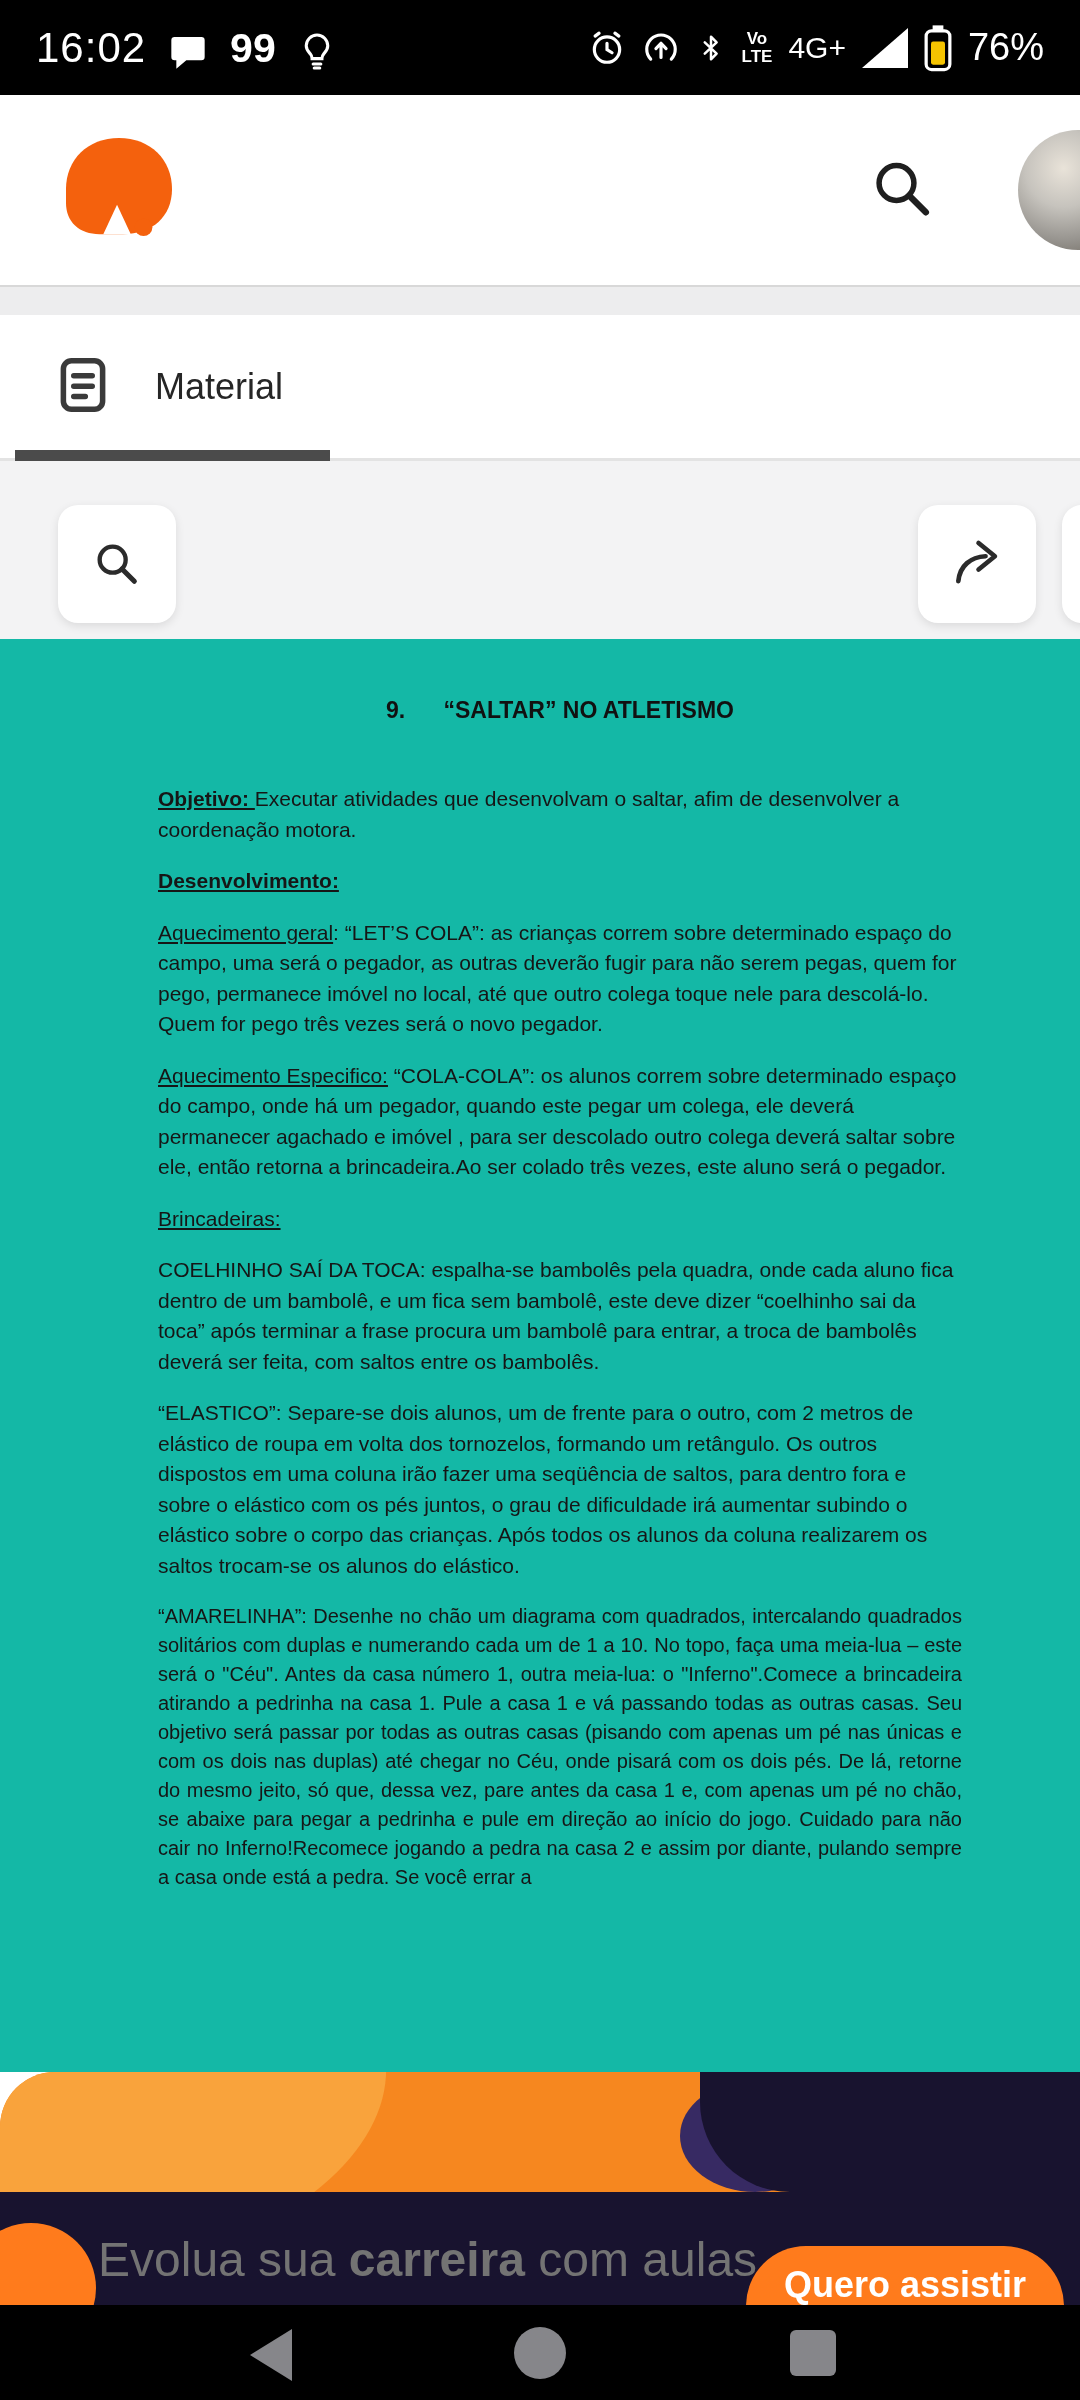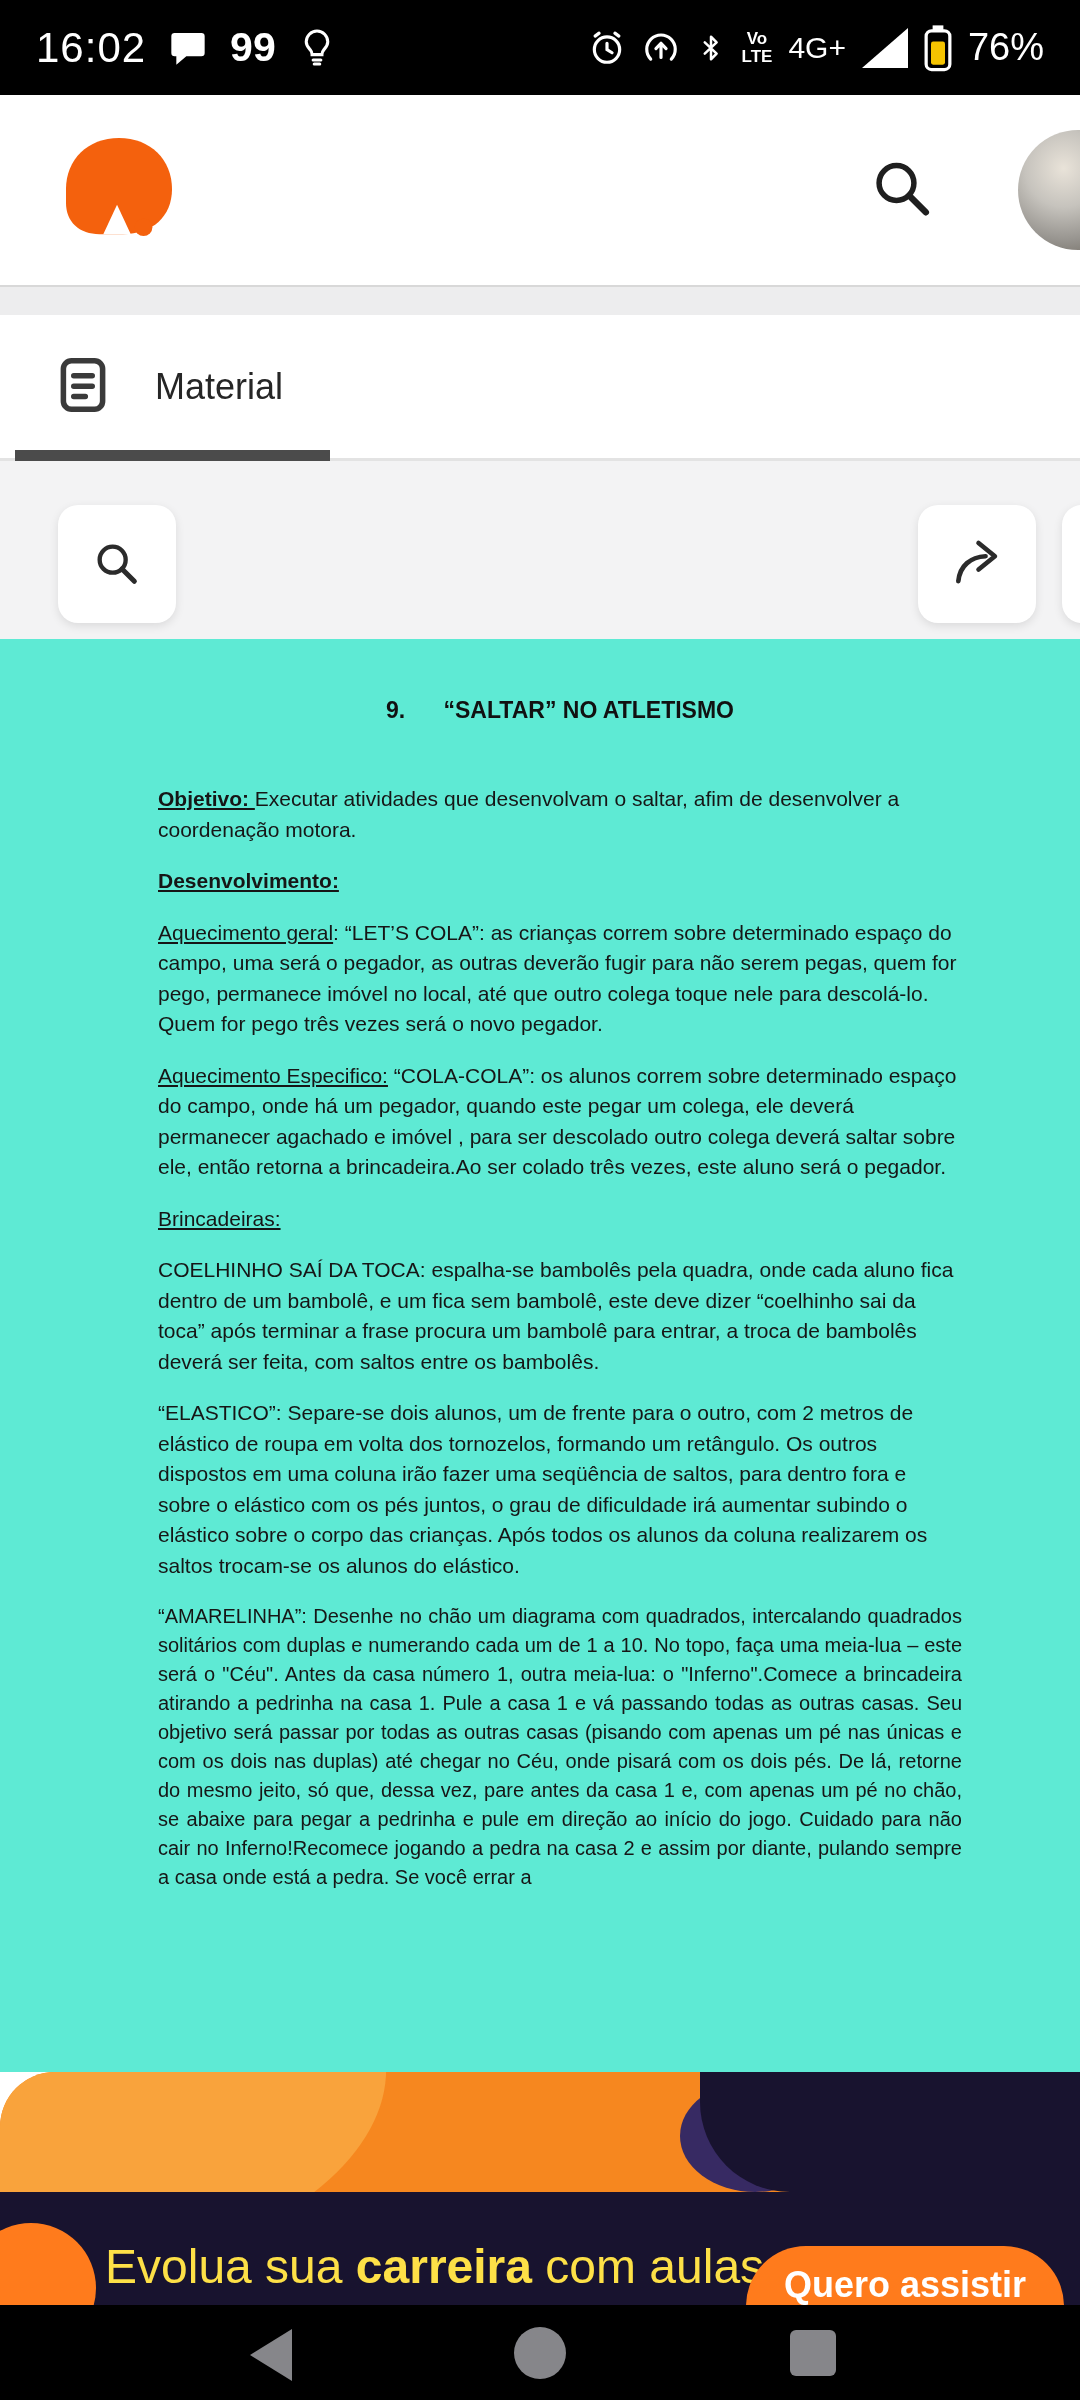--- a/index.html
+++ b/index.html
@@ -2,21 +2,21 @@
 <html style="--accent-orange: #F4610D; --banner-orange: #F6871F; --banner-orange-light: #F9A33C; --banner-navy: #18132F; --banner-purple: #372A63; --cta-orange: #FF7B1C; --tab-underline: #4B4B4B;"><head>
 <meta charset="utf-8">
 <style>
   html,body{margin:0;padding:0;background:#000;}
   .screen{position:relative;width:1080px;height:2400px;overflow:hidden;background:#fff;
           font-family:"Liberation Sans","DejaVu Sans",sans-serif;}
 
   
   .status-bar{position:absolute;top:0;left:0;right:0;height:95px;background:#000;color:#fff;
               display:flex;align-items:center;justify-content:space-between;padding:0 36px;box-sizing:border-box;}
-  .sb-left{display:flex;align-items:center;gap:22px;}
+  .sb-left{display:flex;align-items:flex-end;gap:22px;}
   .sb-right{display:flex;align-items:center;gap:16px;}
   .sb-time{font-size:42px;letter-spacing:1px;}
   .sb-count{font-size:41px;font-weight:700;}
   .sb-pct{font-size:38px;}
   .net-label{font-size:30px;font-weight:400;}
   .volte{display:flex;flex-direction:column;align-items:center;font-size:17px;font-weight:700;line-height:18px;}
   .sig-tri{width:0;height:0;border-style:solid;border-width:0 0 40px 46px;border-color:transparent transparent #fff transparent;}
   .sb-icon{display:inline-flex;}
 
   
@@ -37,42 +37,42 @@
 
   
   .viewer{position:absolute;top:461px;left:0;right:0;height:1611px;background:#f3f3f4;}
   .tool-btn{position:absolute;top:44px;width:118px;height:118px;border-radius:20px;background:#fff;border:none;
             box-shadow:0 3px 10px rgba(0,0,0,.10);display:flex;align-items:center;justify-content:center;cursor:pointer;}
   .tool-search{left:58px;}
   .tool-share{left:918px;}
   .tool-partial{left:1062px;}
   .watermark{position:absolute;top:192px;right:80px;font-size:13px;color:#cbcbcb;letter-spacing:1px;}
 
-  .doc-page{position:absolute;top:178px;left:0;right:0;bottom:0;background:#5eead4;
+  .doc-page{position:absolute;top:178px;left:0;right:0;bottom:0;background:#14b8a6;
             padding:58px 118px 0 158px;box-sizing:border-box;overflow:hidden;}
   .doc-title{margin:0 0 60px 0;font-size:23px;font-weight:700;color:#111;text-align:center;}
   .doc-para{margin:0 0 21px 0;font-size:21px;line-height:30.5px;color:#161616;}
   .doc-para.tight{font-size:20px;line-height:29px;text-align:justify;}
   .lead{text-decoration:underline;}
   .lead.bold{font-weight:700;}
 
   
   .banner{position:absolute;top:2072px;left:0;right:0;height:233px;background:#fff;overflow:hidden;}
   .banner-orange{position:absolute;top:0;left:0;right:0;height:120px;background:var(--banner-orange,#F6871F);
                  border-top-left-radius:55px;overflow:hidden;}
   .deco-light{position:absolute;left:-70px;top:-120px;width:460px;height:300px;border-radius:50%;
               background:var(--banner-orange-light,#F9A33C);transform:rotate(-14deg);}
   .deco-navy{position:absolute;right:0;top:0;width:380px;height:120px;background:var(--banner-navy,#18132F);
              border-bottom-left-radius:90px;}
   .deco-purple{position:absolute;right:250px;top:8px;width:150px;height:112px;border-radius:50%;
                background:var(--banner-purple,#372A63);}
   .banner-navy-band{position:absolute;top:120px;left:0;right:0;height:113px;background:var(--banner-navy,#18132F);}
   .deco-circle{position:absolute;left:-34px;bottom:-48px;width:130px;height:130px;border-radius:50%;
                background:var(--cta-orange,#FF7B1C);}
-  .banner-headline{position:absolute;left:92px;top:34px;margin:13px;color:#fde047;font-size:48px;font-weight:400;white-space:nowrap;}
+  .banner-headline{position:absolute;left:92px;top:34px;margin:6px;color:#737373;font-size:48px;font-weight:400;white-space:nowrap;}
   .banner-headline b{font-weight:700;}
   .cta{position:absolute;right:16px;top:54px;width:318px;height:120px;border-radius:60px;border:none;
        background:var(--cta-orange,#FF7B1C);color:#fff;font-size:36px;font-weight:700;
        display:flex;justify-content:center;align-items:flex-start;padding-top:18px;box-sizing:border-box;cursor:pointer;
        font-family:"Liberation Sans","DejaVu Sans",sans-serif;}
 
   
   .nav-bar{position:absolute;bottom:0;left:0;right:0;height:95px;background:#000;}
   .nav-back{position:absolute;left:250px;top:24px;width:0;height:0;border-style:solid;
             border-width:26px 42px 26px 0;border-color:transparent #86868a transparent transparent;cursor:pointer;}

